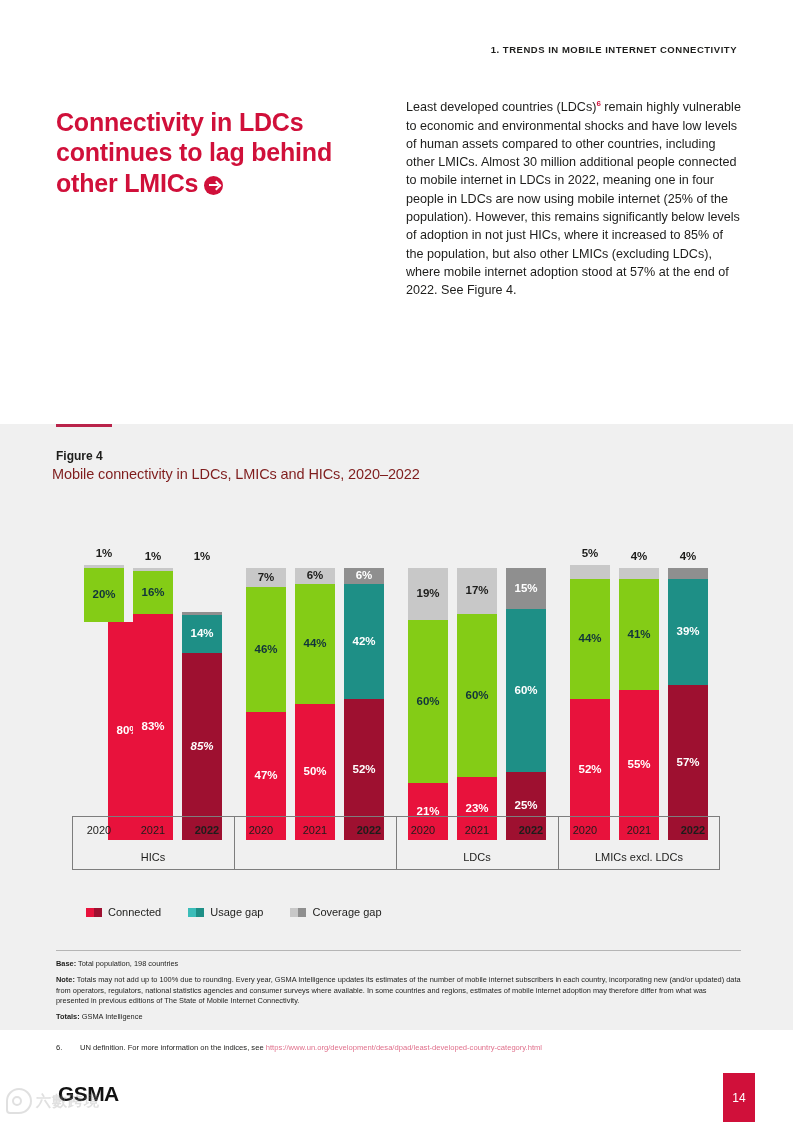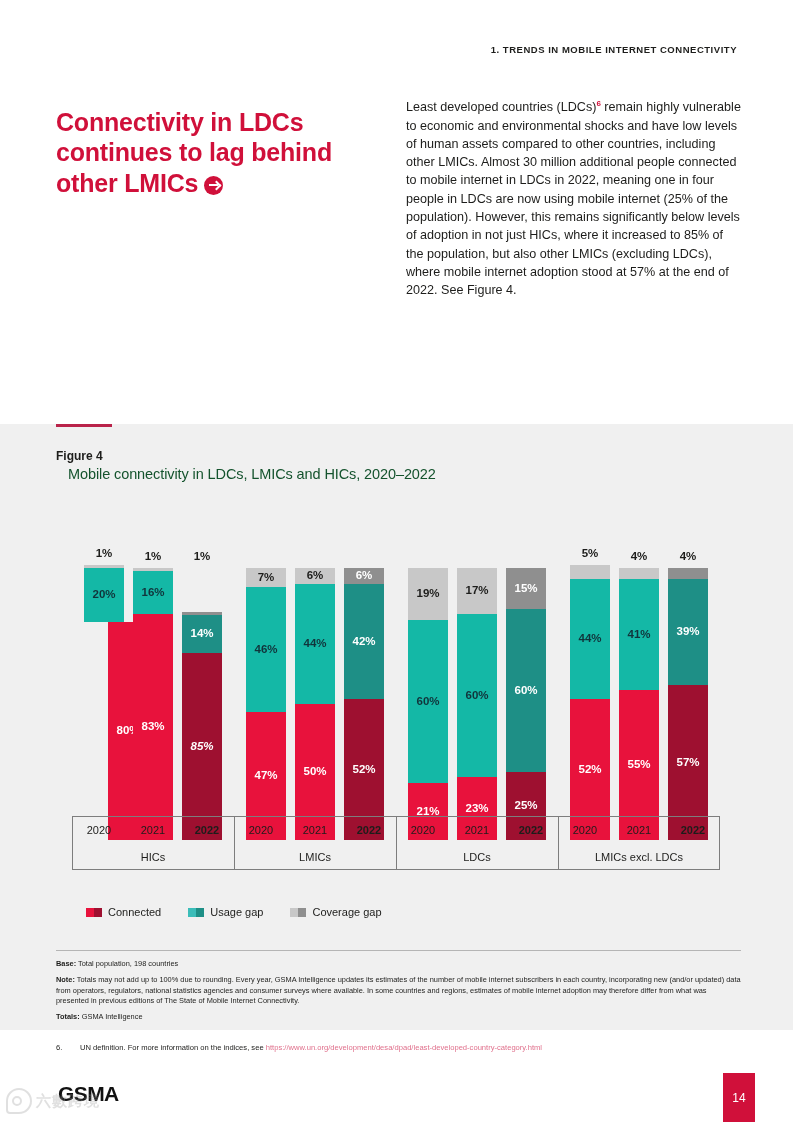--- a/index.html
+++ b/index.html
@@ -56,22 +56,22 @@
     background:#f0f0f0;
   }
   .fig-rule{
     position:absolute; left:56px; top:0; width:56px; height:3px; background:#b9234a;
   }
   .fig-number{
     position:absolute; left:56px; top:25px;
     font-size:12px; font-weight:bold; color:#1d1d1b;
   }
   .fig-title{
-    position:absolute; left:68px; top:42px;
-    font-size:14.5px; color:#14532d; letter-spacing:-.1px;
+    position:absolute; left:52px; top:42px;
+    font-size:14.5px; color:#7f1d1d; letter-spacing:-.1px;
   }
 
   
   .chart{
     position:absolute; left:72px; top:98px; width:648px; height:350px;
   }
   .groups{ position:absolute; left:0; top:0; width:100%; height:318px; display:flex; }
   .group{ flex:1 1 0; display:flex; align-items:flex-end; justify-content:center; height:100%; gap:9px; }
   .bar-col{
     width:40px; height:100%;
@@ -85,21 +85,21 @@
   .seg{
     width:100%;
     display:flex; align-items:center; justify-content:center;
     font-size:11.5px; font-weight:bold; box-sizing:border-box;
     overflow:hidden;
   }
   .seg-label{ line-height:1; }
 
   
   .c-connected-light{ background:#e8123c; color:#ffffff; }
-  .c-usage-light{ background:#14b8a6; color:#11343b; }
+  .c-usage-light{ background:#84cc16; color:#11343b; }
   .c-coverage-light{ background:#c8c8c8; color:#1d1d1b; }
   
   .c-connected-dark{ background:#9e1030; color:#ffffff; }
   .c-usage-dark{ background:#1e8f86; color:#ffffff; }
   .c-coverage-dark{ background:#8f8f8f; color:#ffffff; }
 
   
   .axis{
     position:absolute; left:72px; top:392px; width:648px; height:54px;
   }
@@ -350,21 +350,20 @@
             <div class="axis-year is-current">2022</div>
           </div>
           <div class="axis-name">HICs</div>
         </div>
         <div class="axis-group">
           <div class="axis-years">
             <div class="axis-year">2020</div>
             <div class="axis-year">2021</div>
             <div class="axis-year is-current">2022</div>
           </div>
-          <div class="axis-name">LMICs</div>
         </div>
         <div class="axis-group">
           <div class="axis-years">
             <div class="axis-year">2020</div>
             <div class="axis-year">2021</div>
             <div class="axis-year is-current">2022</div>
           </div>
           <div class="axis-name">LDCs</div>
         </div>
         <div class="axis-group">

